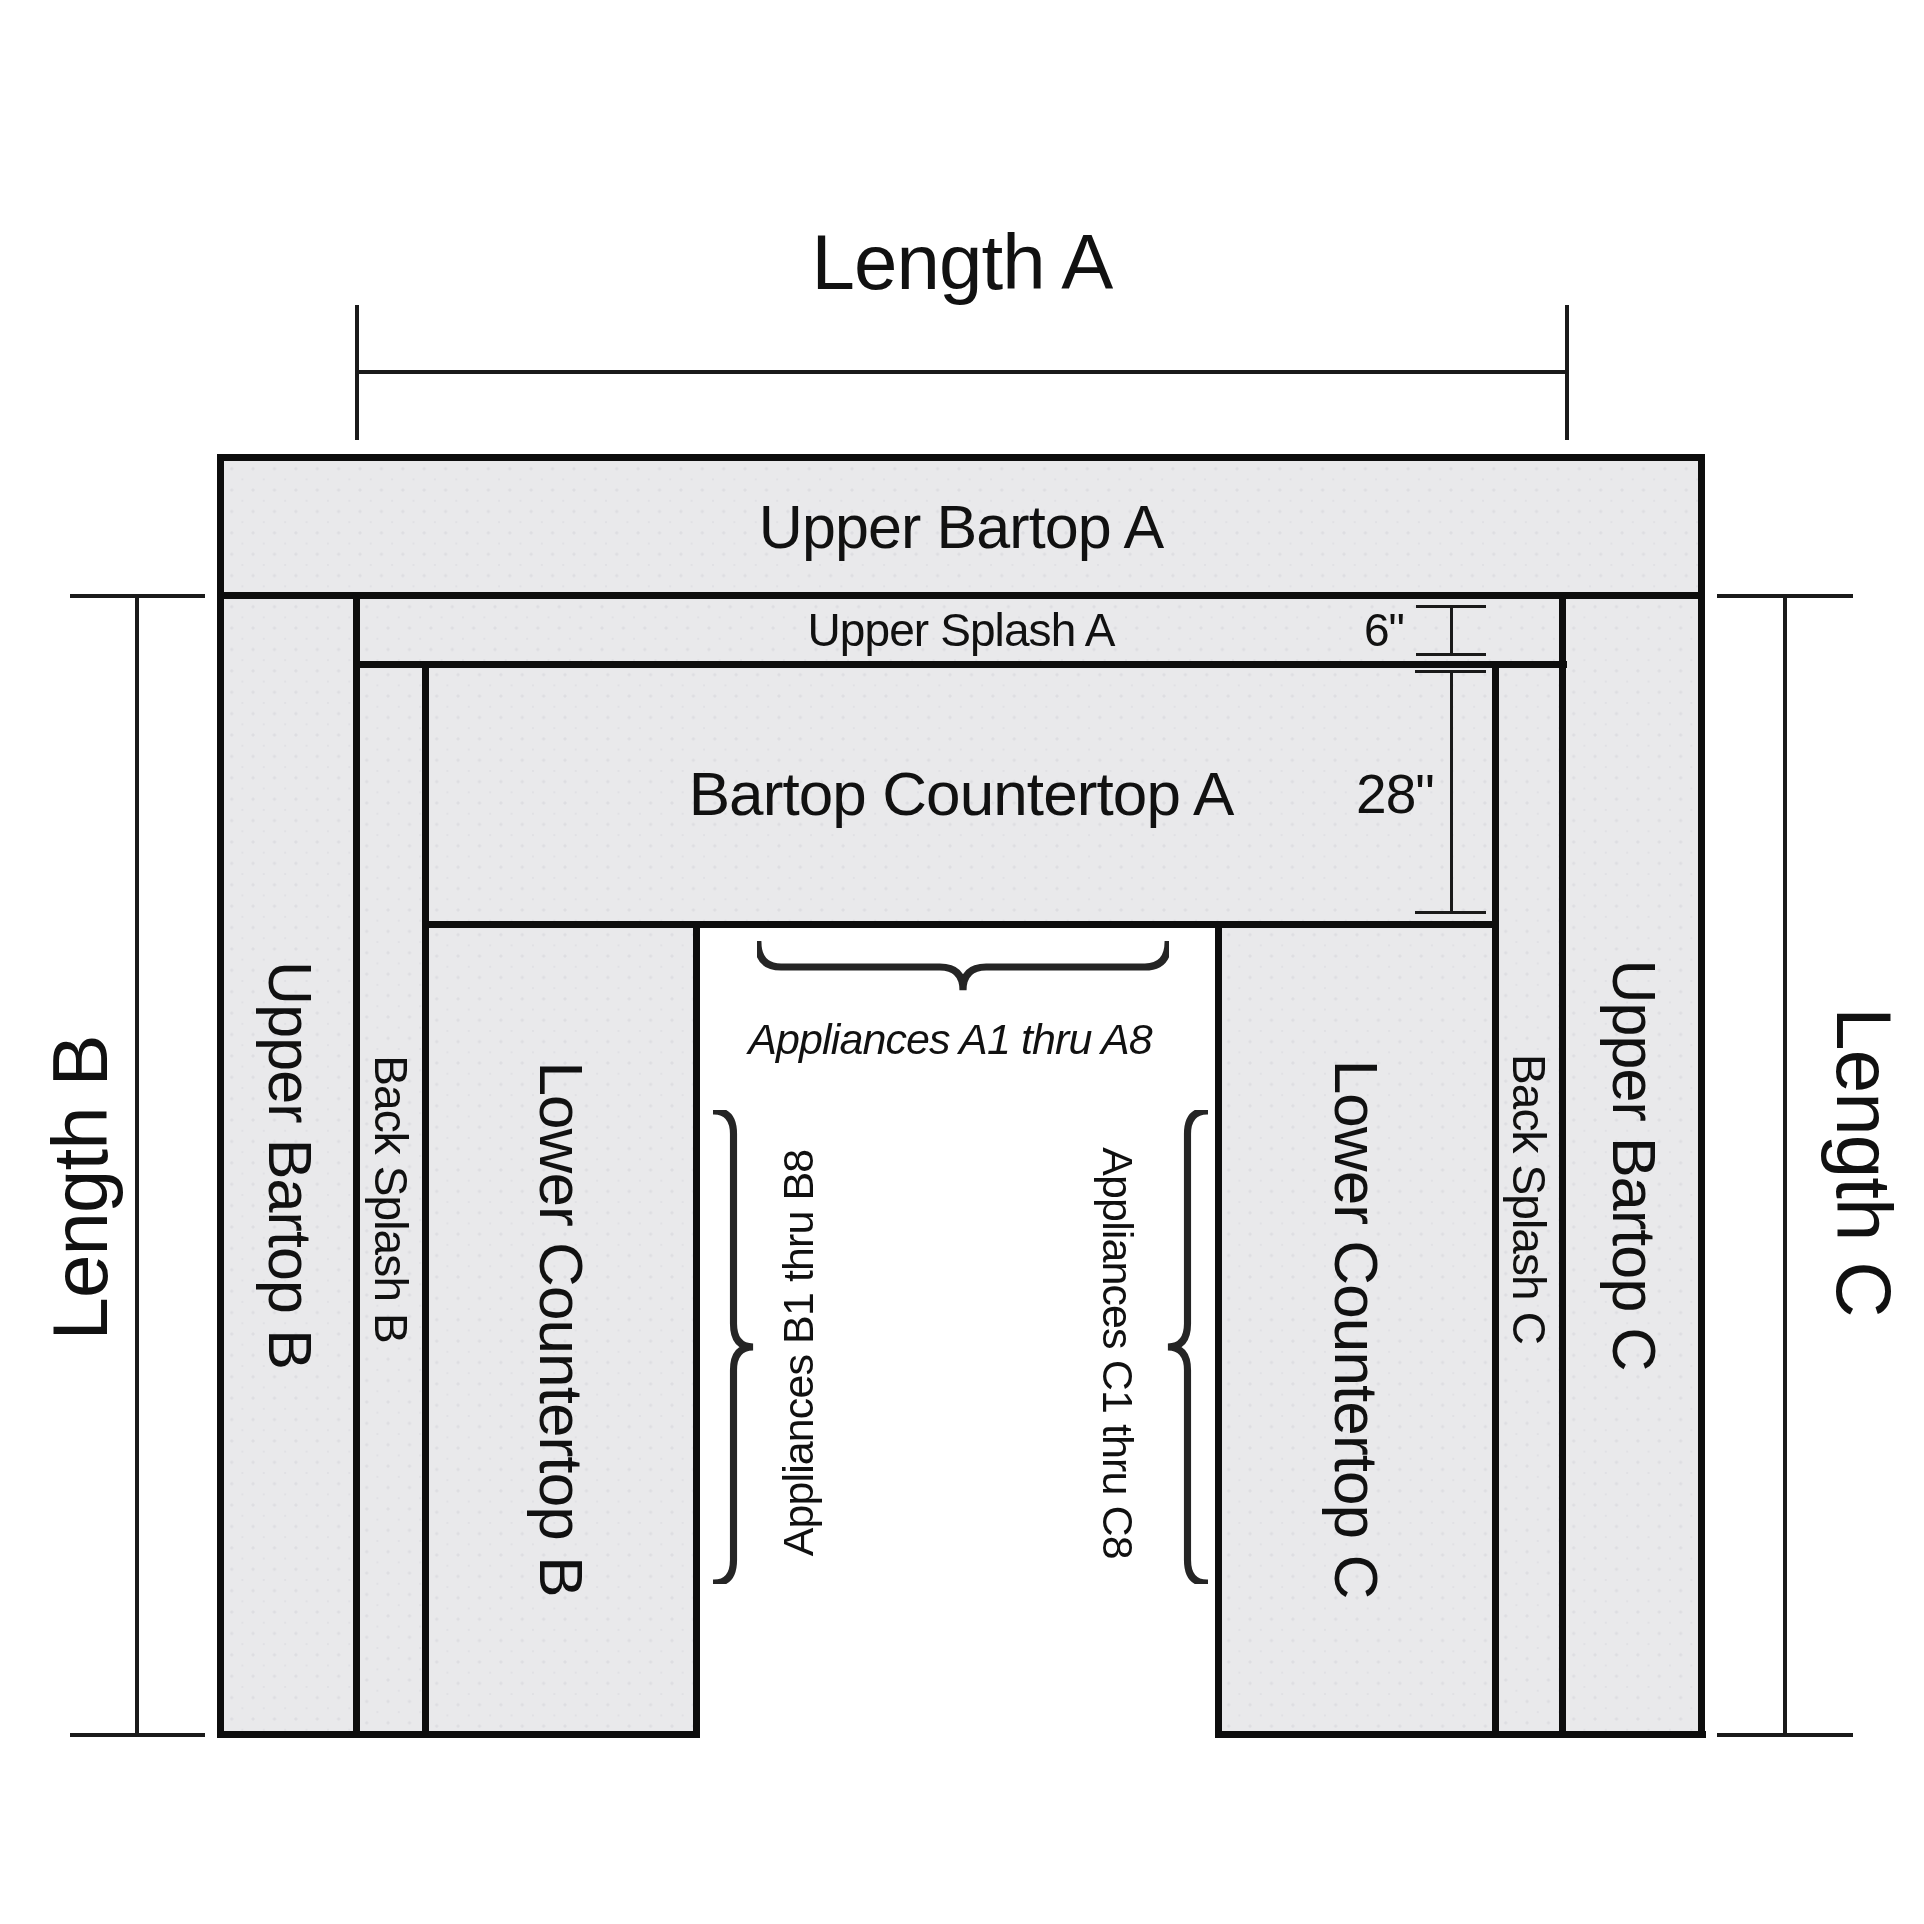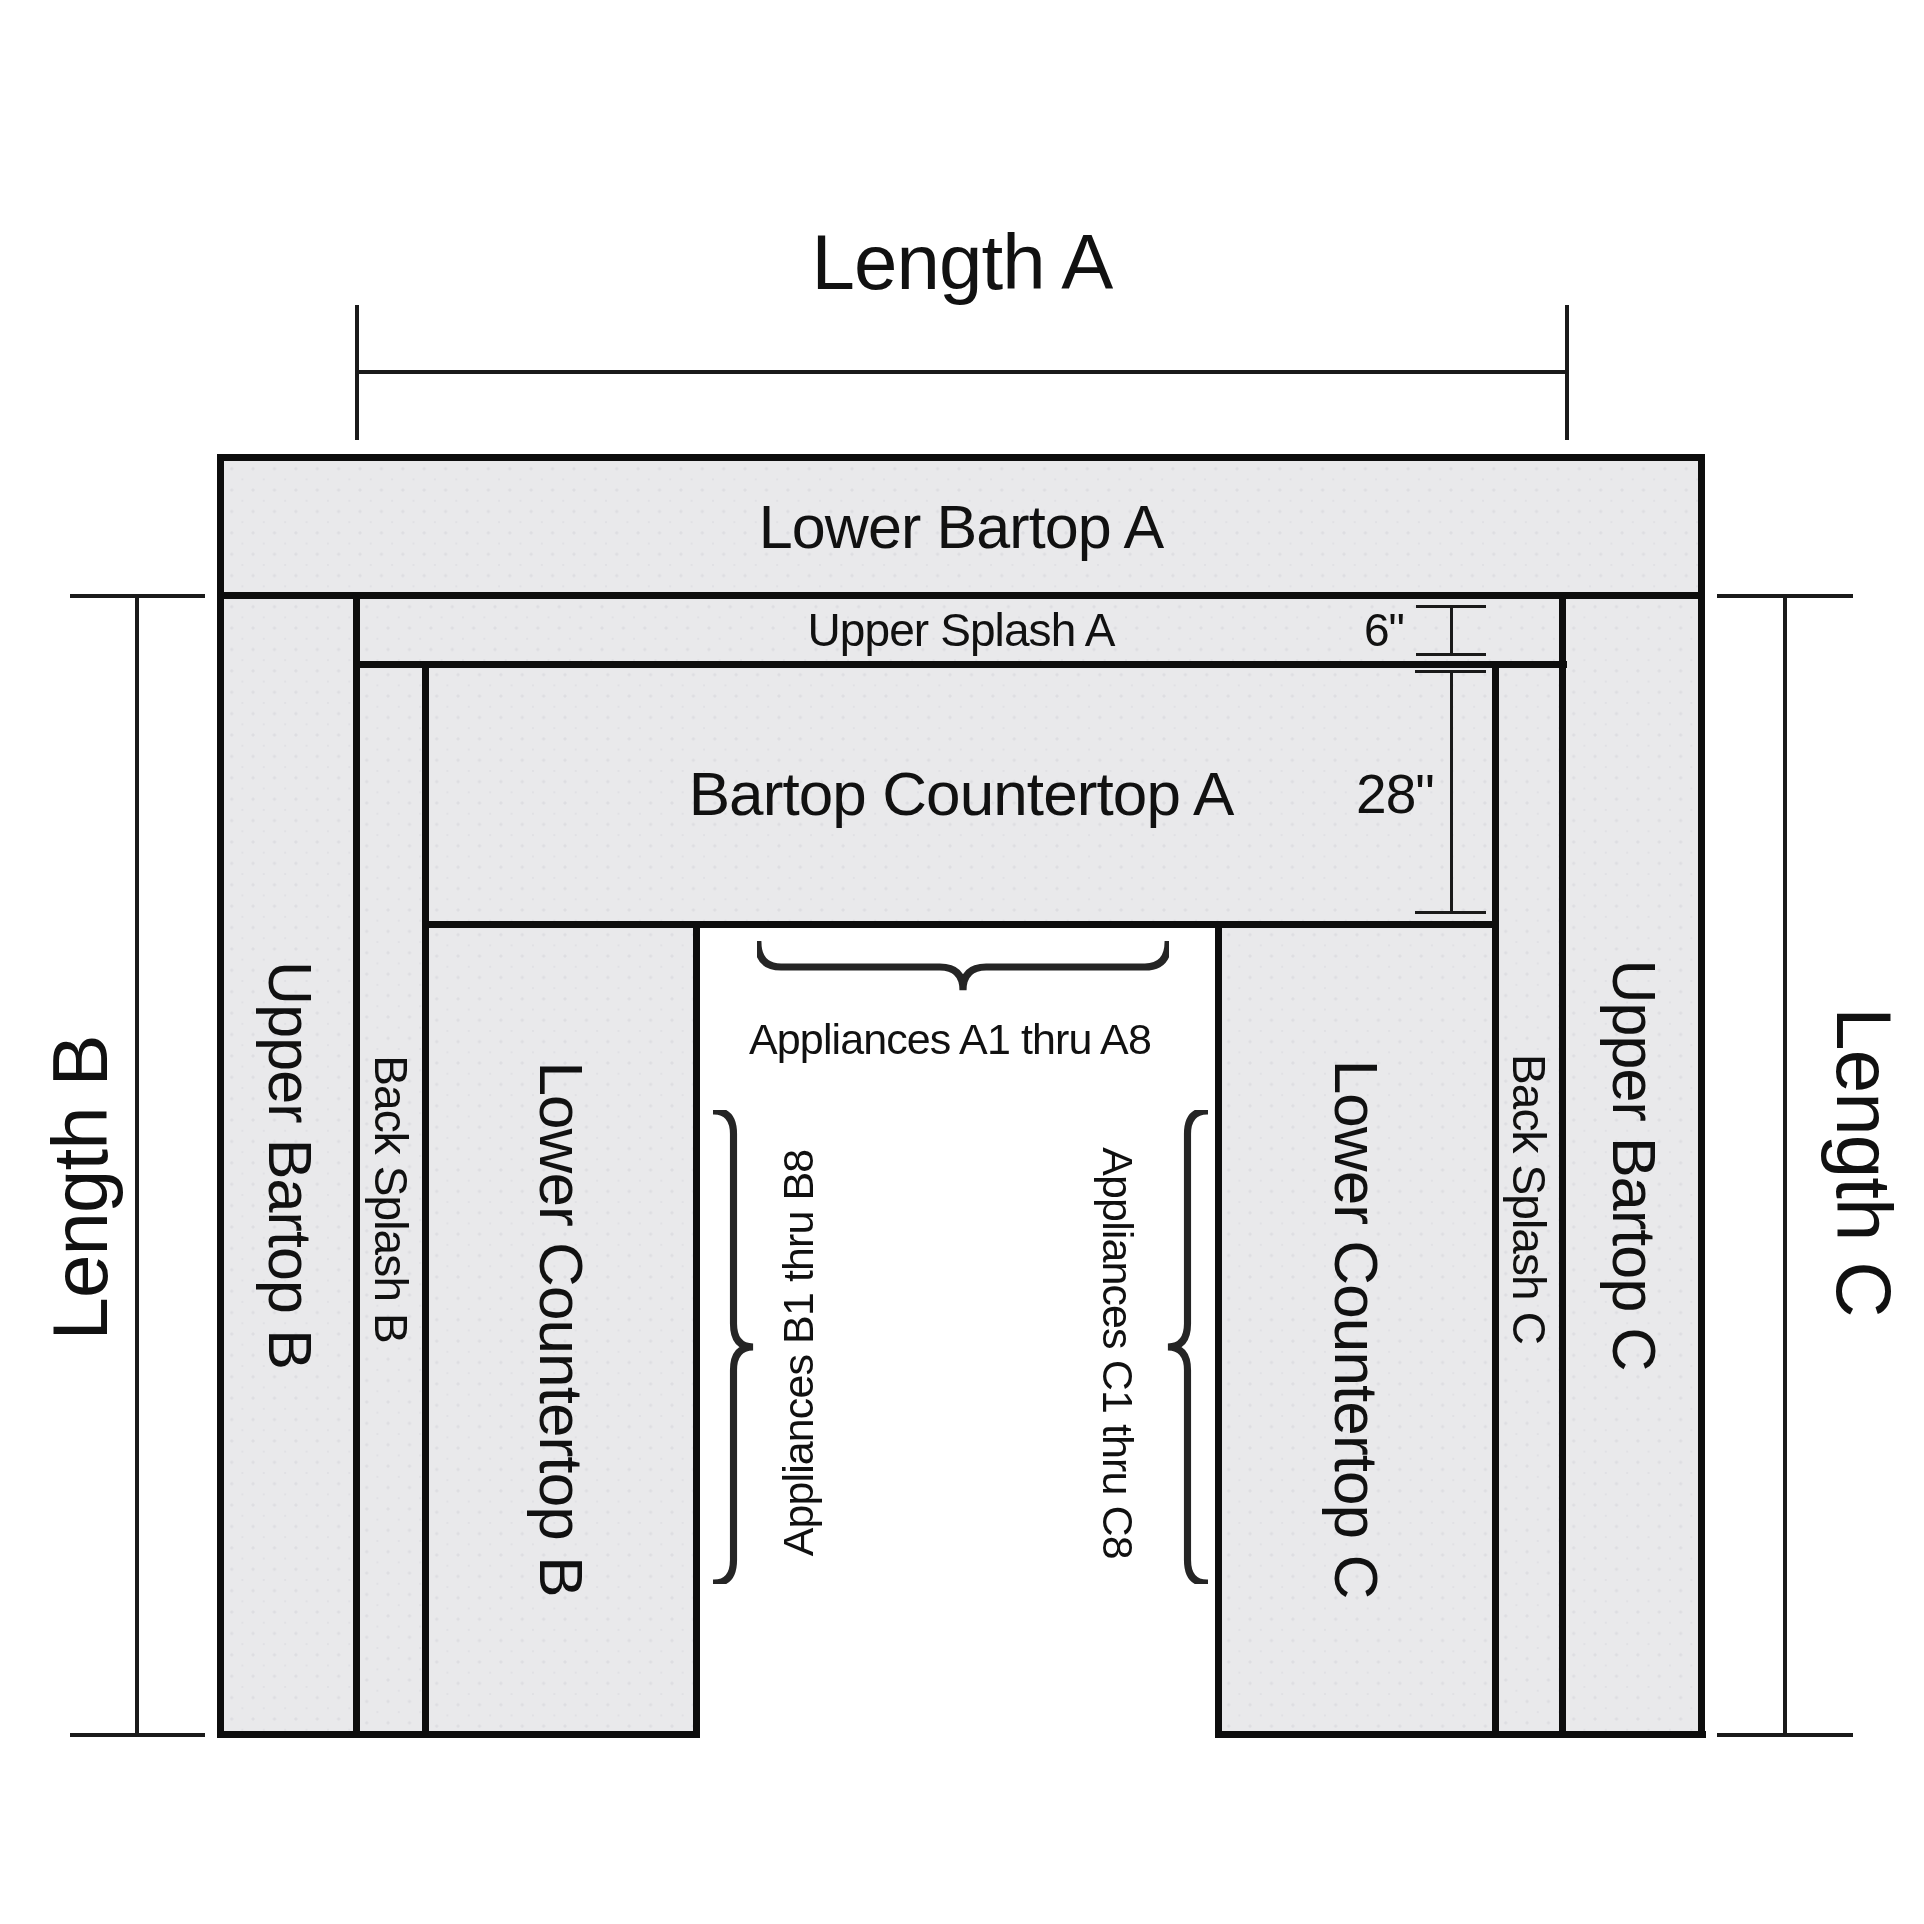--- a/index.html
+++ b/index.html
@@ -85,21 +85,21 @@
   .braceB{position:absolute;left:713px;top:1098px;}
   .braceC{position:absolute;left:1167px;top:1098px;}
 
   
   .lbl-length-a {left:962px;top:250px;}
   .lbl-bartop-a {left:961px;top:515px;}
   .lbl-backsplash-a{left:961px;top:618px;}
   .lbl-6        {left:1384px;top:618px;}
   .lbl-lower-a  {left:961px;top:782px;}
   .lbl-28       {left:1395px;top:782px;}
-  .lbl-appl-a   {left:950px;top:1027px;}
+  .lbl-appl-a   {left:950px;top:1027px;font-style:italic;}
   .lbl-bartop-b {left:289px;top:1153px;}
   .lbl-backsplash-b{left:391px;top:1187px;}
   .lbl-lower-b  {left:561px;top:1317px;}
   .lbl-appl-b   {left:798px;top:1341px;}
   .lbl-appl-c   {left:1117px;top:1341px;}
   .lbl-lower-c  {left:1356px;top:1317px;}
   .lbl-backsplash-c{left:1529px;top:1187px;}
   .lbl-bartop-c {left:1633px;top:1153px;}
   .lbl-length-b {left:80px;top:1176px;}
   .lbl-length-c {left:1864px;top:1150px;}
@@ -159,21 +159,21 @@
   </svg>
   <svg class="braceB" width="41" height="474" viewBox="0 0 46 532">
     <path d="M 1 1 Q 23 1 23 27 L 23 240 Q 23 266 45 266 Q 23 266 23 292 L 23 505 Q 23 531 1 531" fill="none" stroke="#252525" stroke-width="8" stroke-linecap="round"></path>
   </svg>
   <svg class="braceC" width="41" height="474" viewBox="0 0 46 532">
     <path d="M 45 1 Q 23 1 23 27 L 23 240 Q 23 266 1 266 Q 23 266 23 292 L 23 505 Q 23 531 45 531" fill="none" stroke="#252525" stroke-width="8" stroke-linecap="round"></path>
   </svg>
 
   <div class="t f88 lbl-length-a">Length A</div>
 
-  <div class="t f68 lbl-bartop-a">Lower Bartop A</div>
+  <div class="t f68 lbl-bartop-a">Upper Bartop A</div>
   <div class="t f52 lbl-backsplash-a">Upper Splash A</div>
   <div class="t f52 lbl-6">6"</div>
   <div class="t f70 lbl-lower-a">Bartop Countertop A</div>
   <div class="t f62 lbl-28">28"</div>
   <div class="t f48 lbl-appl-a">Appliances A1 thru A8</div>
 
   <div class="t rcw f68 lbl-bartop-b">Upper Bartop B</div>
   <div class="t rcw f52 lbl-backsplash-b">Back Splash B</div>
   <div class="t rcw f70 lbl-lower-b">Lower Countertop B</div>
   <div class="t rccw f48 lbl-appl-b">Appliances B1 thru B8</div>

